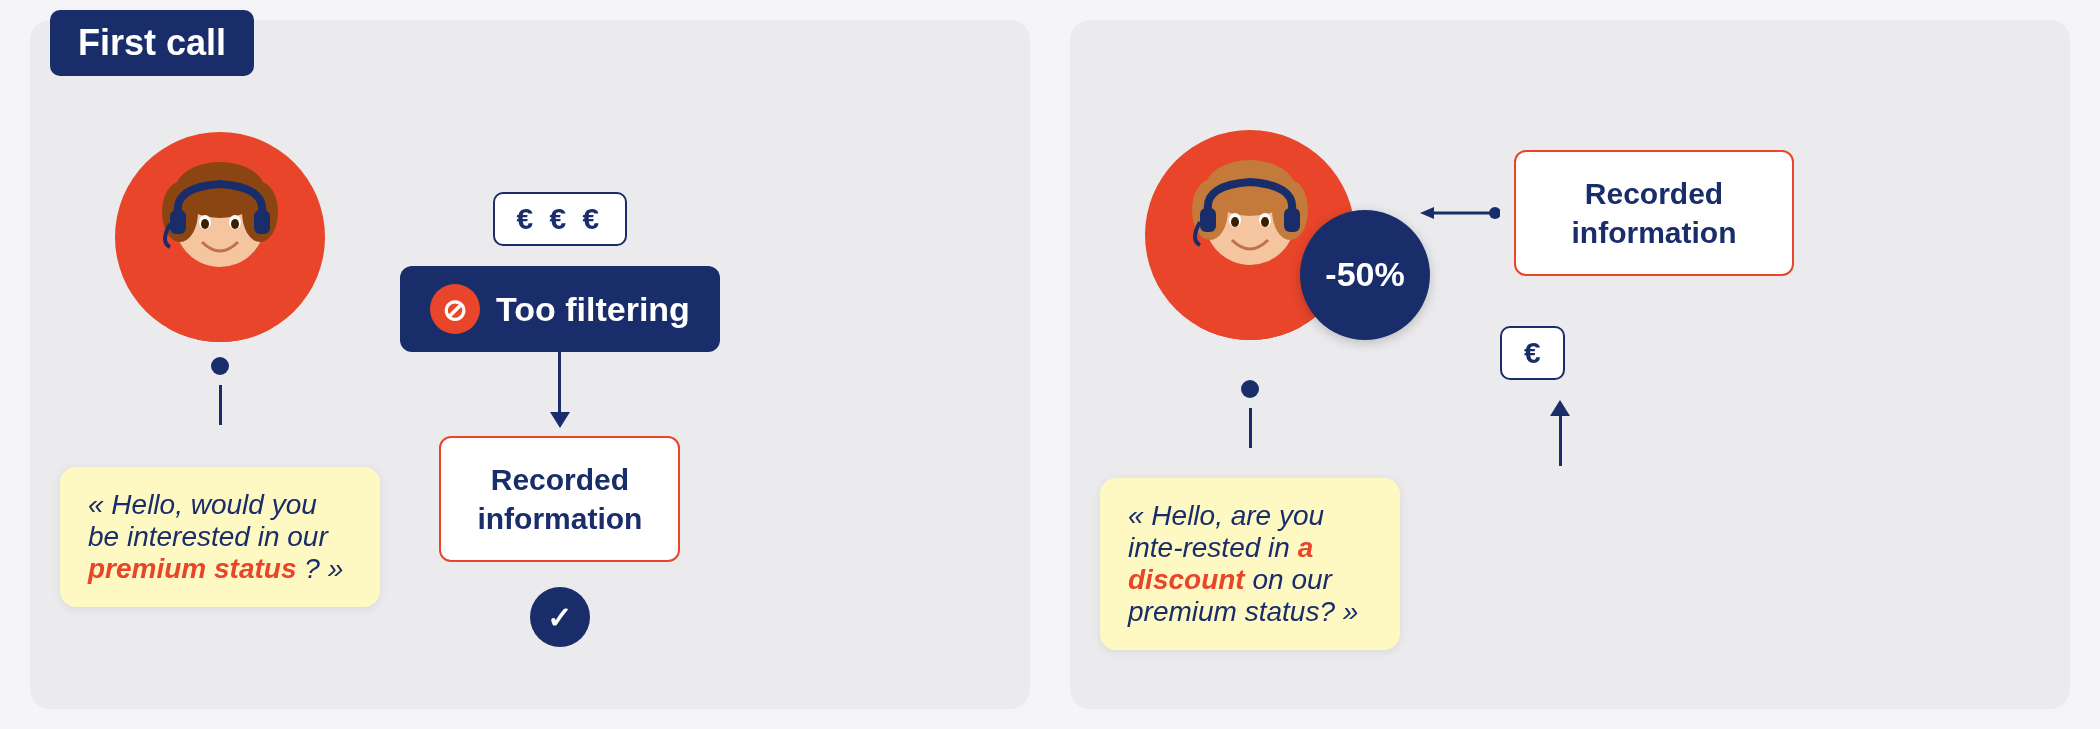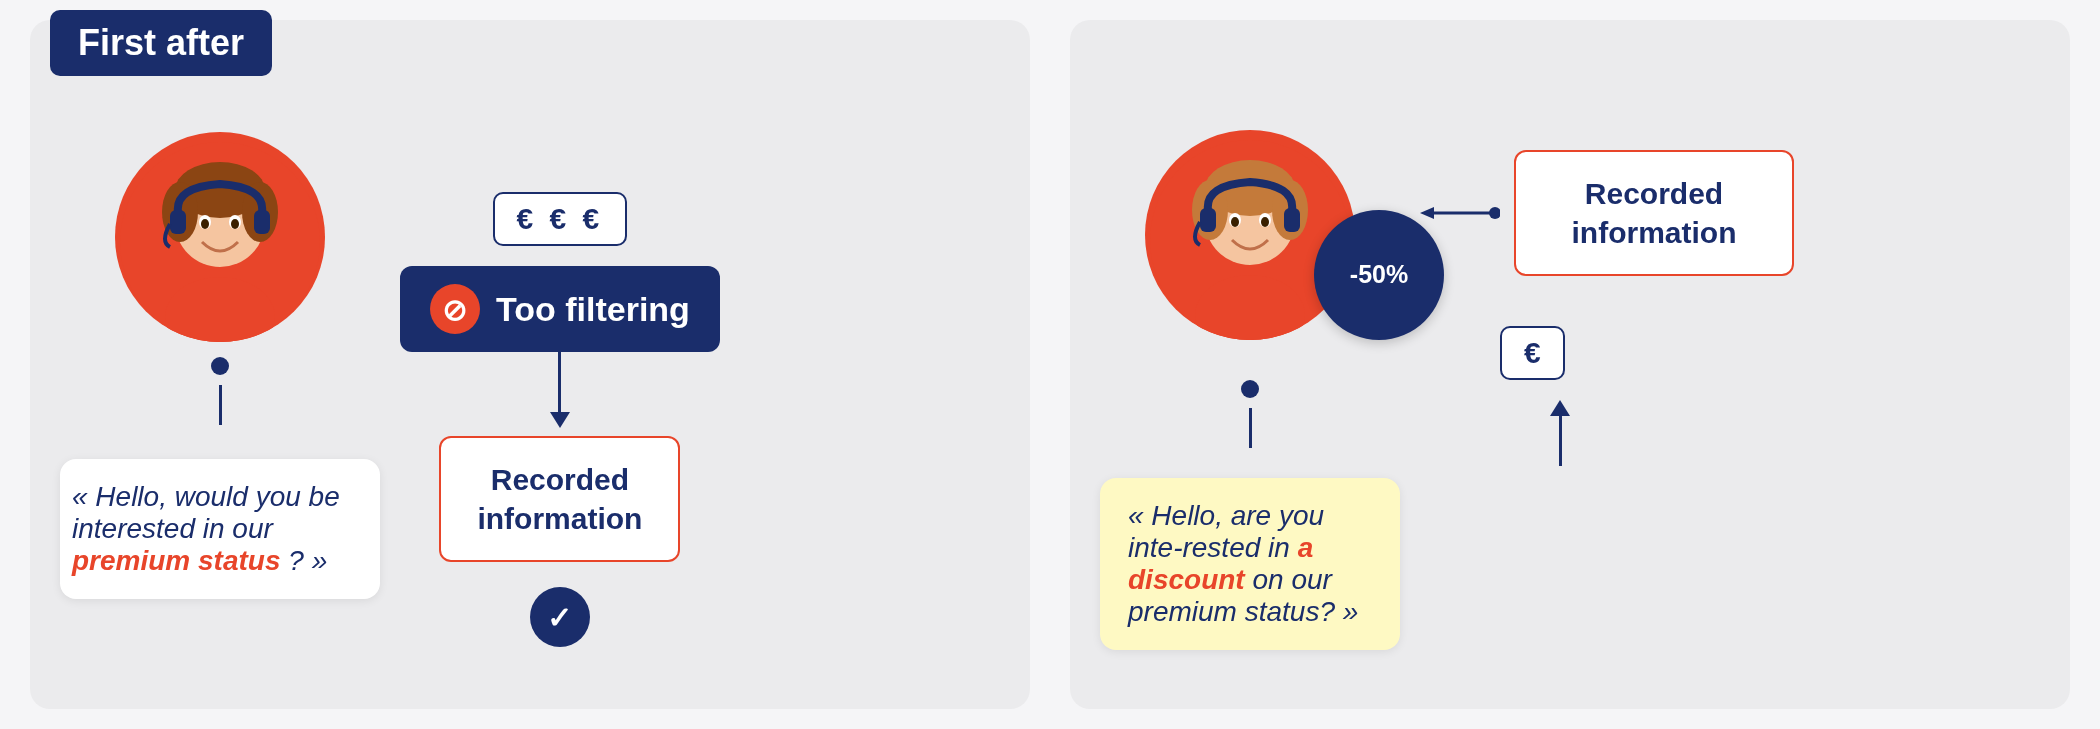--- a/index.html
+++ b/index.html
@@ -38,28 +38,28 @@
       left: 20px;
       background: #1a2d6b;
       color: #fff;
       font-size: 36px;
       font-weight: 900;
       padding: 12px 28px;
       border-radius: 10px;
     }
 
     .speech-bubble-left {
-      background: #ffffff;
+      background: #fef9c3;
       border-radius: 16px;
-      padding: 22px 12px;
+      padding: 22px 28px;
       font-size: 28px;
       font-style: italic;
       color: #1a2d6b;
       max-width: 320px;
-      margin-top: 24px;
+      margin-top: 32px;
       box-shadow: 0 2px 10px rgba(0,0,0,0.08);
       position: relative;
     }
 
     .speech-bubble-left .highlight {
       color: #e8452a;
       font-style: italic;
       font-weight: 700;
     }
 
@@ -169,25 +169,25 @@
 
     .discount-circle {
       width: 130px;
       height: 130px;
       border-radius: 50%;
       background: #1a2d6b;
       display: flex;
       align-items: center;
       justify-content: center;
       color: #fff;
-      font-size: 25px;
+      font-size: 34px;
       font-weight: 900;
       position: absolute;
       top: 80px;
-      left: 169px;
+      left: 155px;
       z-index: 5;
       box-shadow: 0 3px 12px rgba(0,0,0,0.2);
     }
 
     .speech-bubble-right {
       background: #fef9c3;
       border-radius: 16px;
       padding: 22px 28px;
       font-size: 28px;
       font-style: italic;
@@ -303,21 +303,21 @@
       width: 200px;
       height: 200px;
     }
   </style>
 </head>
 <body>
 
 <div class="main-container">
 
   <div class="left-panel">
-    <div class="badge-first-call">First after</div>
+    <div class="badge-first-call">First call</div>
 
     <div class="left-panel-inner">
 
       <div class="left-col">
         <div class="avatar-img">
           <svg class="person-svg" viewBox="0 0 200 200">
 
             <circle cx="100" cy="100" r="100" fill="#e8452a"></circle>
 
             <circle cx="100" cy="80" r="45" fill="#f5c5a0"></circle>

